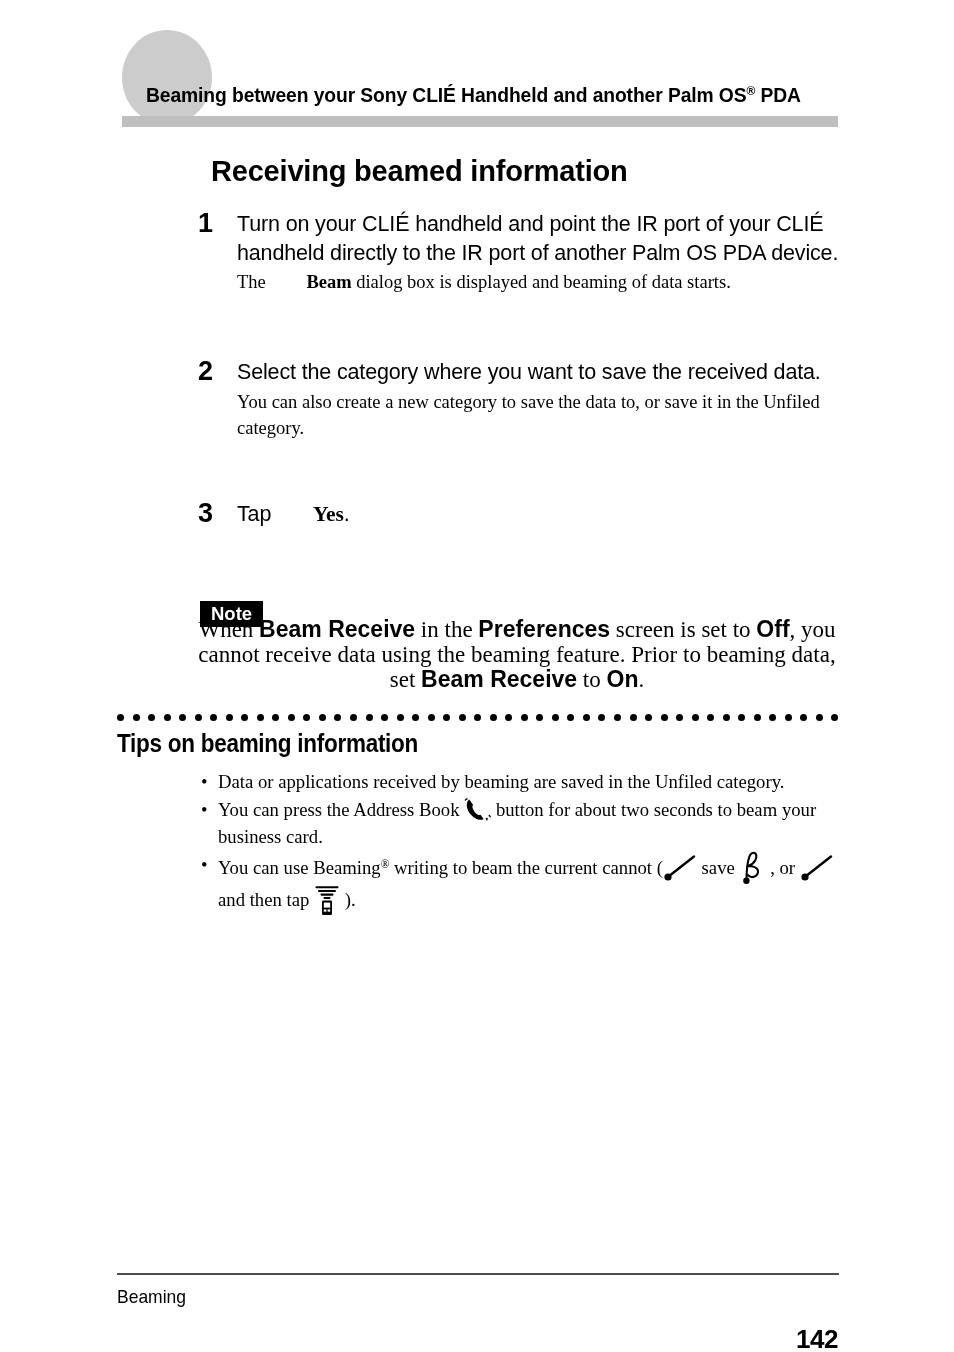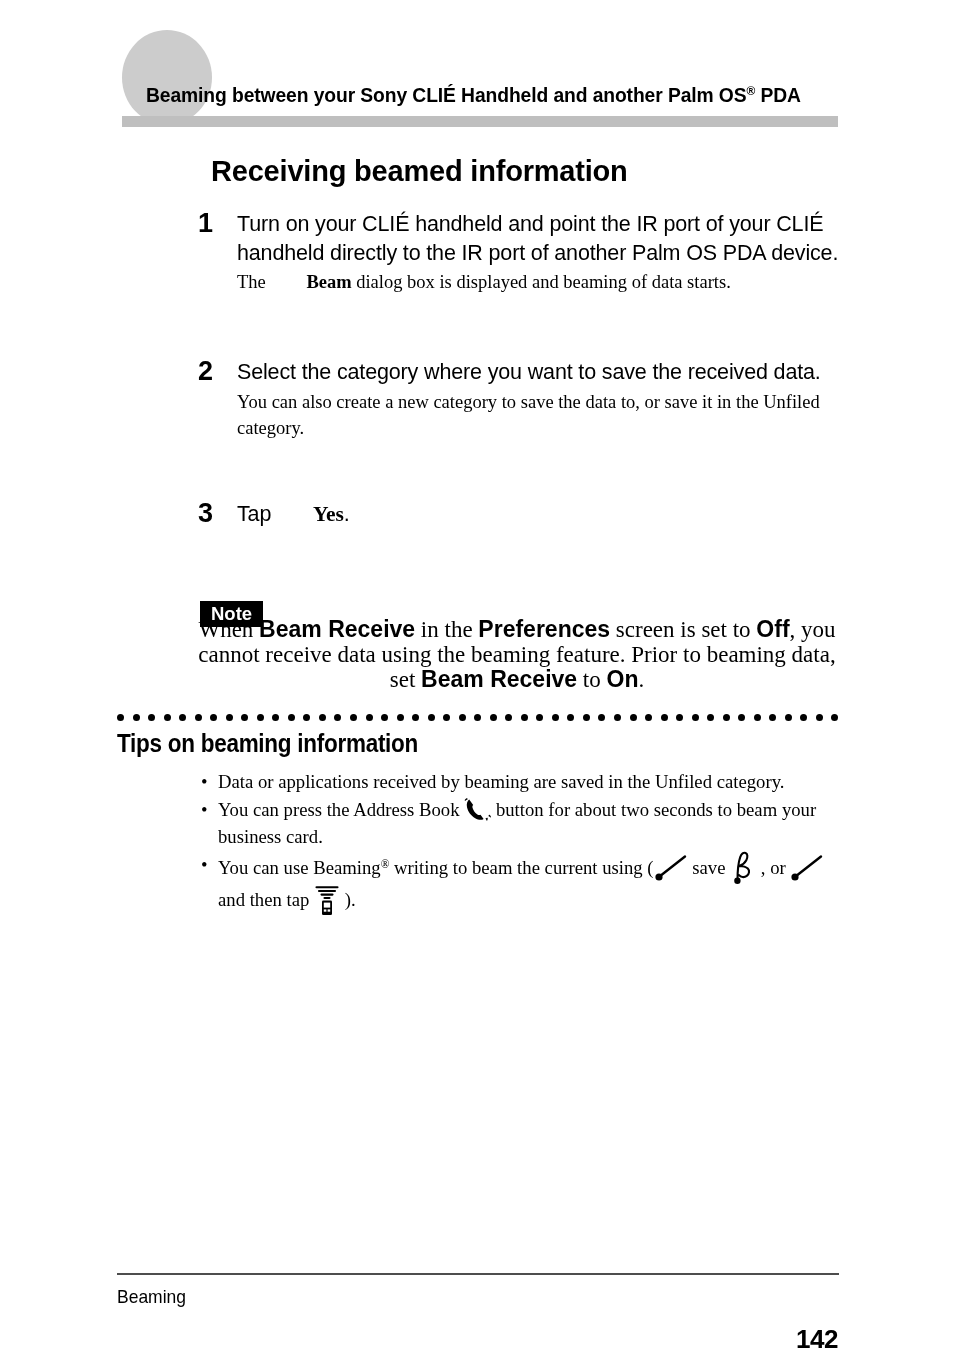--- a/index.html
+++ b/index.html
@@ -336,21 +336,21 @@
   <div class="tip">
     <span class="bullet">•</span><span>You can press the Address Book </span><span class="ico ico-phone"><svg viewBox="0 0 27 24" width="27" height="24" xmlns="http://www.w3.org/2000/svg">
           <path d="M5.2 1.4 C3.4 2.6 2.2 5.4 3.0 9.2 C3.9 13.4 7.0 17.8 11.2 20.2 C14.6 22.1 17.9 22.2 19.6 20.9 L16.5 16.7 C15.6 17.3 14.5 17.2 13.4 16.5 C11.3 15.2 9.3 12.4 8.6 10.0 C8.2 8.6 8.4 7.5 9.2 6.9 Z" fill="#000"></path>
           <path d="M2.1 0.5 C1.5 0.9 1.0 1.5 0.7 2.1 C0.5 2.6 1.0 3.0 1.4 2.7 C2.0 2.2 2.7 1.8 3.4 1.6 C3.9 1.4 3.8 0.7 3.3 0.5 C2.9 0.3 2.5 0.3 2.1 0.5 Z" fill="#000"></path>
           <path d="M21.4 20.3 C21.9 20.9 22.2 21.6 22.4 22.3 C22.5 22.8 23.2 22.8 23.4 22.3 C23.7 21.6 23.8 20.8 23.7 20.1 C23.6 19.6 22.9 19.5 22.6 19.9 C22.2 20.2 21.8 20.3 21.4 20.3 Z" fill="#000"></path>
           <path d="M24.2 17.9 C25.0 18.2 25.7 18.7 26.2 19.3 C26.5 19.7 27.1 19.4 27.0 18.9 C26.8 18.1 26.4 17.4 25.9 16.9 C25.5 16.5 24.9 16.8 24.8 17.3 C24.7 17.6 24.5 17.8 24.2 17.9 Z" fill="#000"></path>
         </svg></span><span> button for about two seconds to beam your business card.</span>
   </div>
 
   <div class="tip">
-    <span class="bullet">•</span><span>You can use Beaming</span><sup>®</sup><span> writing to beam the current using (</span><span class="ico ico-stroke"><svg viewBox="0 0 34 28" width="34" height="28" xmlns="http://www.w3.org/2000/svg">
+    <span class="bullet">•</span><span>You can use Beaming</span><sup>®</sup><span> writing to beam the current cannot (</span><span class="ico ico-stroke"><svg viewBox="0 0 34 28" width="34" height="28" xmlns="http://www.w3.org/2000/svg">
           <line x1="5.5" y1="22.5" x2="31" y2="2.5" stroke="#000" stroke-width="2.4" stroke-linecap="round"></line>
           <circle cx="5" cy="23" r="3.6" fill="#000"></circle>
         </svg></span><span> save </span><span class="ico ico-bstroke"><svg viewBox="0 0 26 33" width="26" height="33" xmlns="http://www.w3.org/2000/svg">
           <path d="M7.5 29.5 C7.5 22 8.2 12 10.2 6.2 C11.4 2.6 13.6 1.2 15.6 2.0 C17.6 2.8 18.0 6.0 16.3 9.2 C14.9 11.9 12.2 14.0 9.2 15.0 C12.6 15.0 16.0 15.8 17.8 17.6 C19.8 19.6 19.3 23.0 16.8 24.9 C14.3 26.8 10.6 26.4 9.0 24.0" fill="none" stroke="#000" stroke-width="2.1" stroke-linecap="round" stroke-linejoin="round"></path>
           <circle cx="7.4" cy="29.8" r="3.2" fill="#000"></circle>
         </svg></span><span> , or </span><span class="ico ico-stroke"><svg viewBox="0 0 34 28" width="34" height="28" xmlns="http://www.w3.org/2000/svg">
           <line x1="5.5" y1="22.5" x2="31" y2="2.5" stroke="#000" stroke-width="2.4" stroke-linecap="round"></line>
           <circle cx="5" cy="23" r="3.6" fill="#000"></circle>
         </svg></span><span> and then tap </span><span class="ico ico-beam"><svg viewBox="0 0 26 32" width="26" height="32" xmlns="http://www.w3.org/2000/svg">
           <path d="M2.5 3.2 H23.5" stroke="#000" stroke-width="2.1" stroke-linecap="round"></path>

